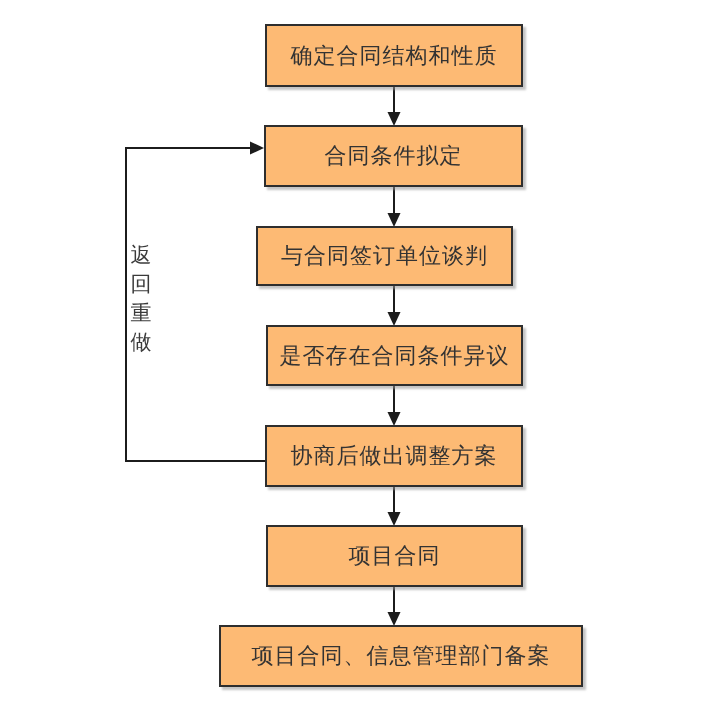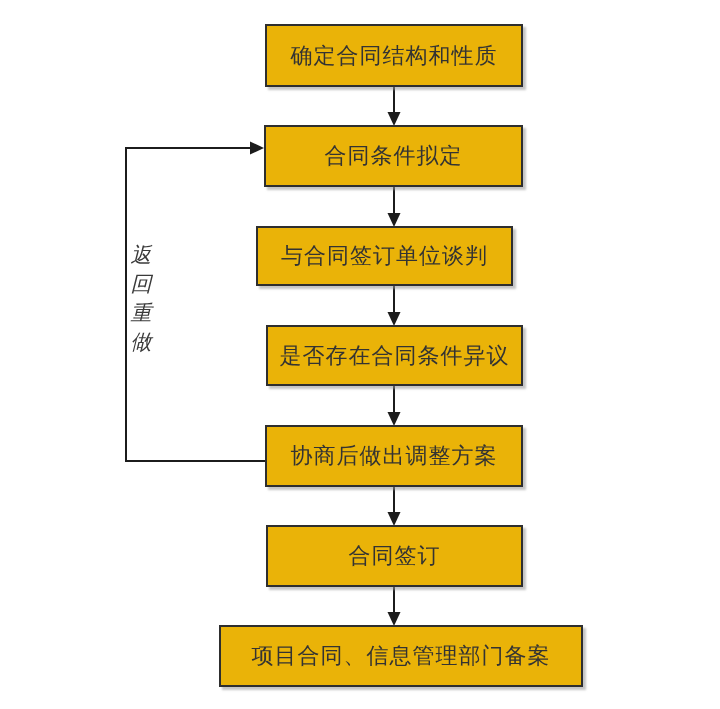--- a/index.html
+++ b/index.html
@@ -27,21 +27,21 @@
     stroke-width: 2;
     fill: none;
   }
   .ahead {
     fill: #1c1c1c;
     stroke: none;
   }
   .node {
     position: absolute;
     box-sizing: border-box;
-    background: #eab308;
+    background: #fdba74;
     border: 2px solid #2e2e2e;
     box-shadow: 3px 3px 2px rgba(150,150,150,0.55);
     display: flex;
     align-items: center;
     justify-content: center;
     text-align: center;
   }
   .node span {
     font-size: 22px;
     color: #333333;
@@ -52,21 +52,20 @@
     position: absolute;
     left: 127px;
     top: 241px;
     width: 28px;
     font-size: 21px;
     line-height: 29px;
     color: #3a3a3a;
     text-align: center;
     word-break: break-all;
     letter-spacing: 0;
-    font-style: italic;
   }
 </style>
 </head>
 <body>
 
 <div class="canvas">
 
   <svg class="connectors" width="720" height="709" viewBox="0 0 720 709" xmlns="http://www.w3.org/2000/svg">
 
     <g>
@@ -119,21 +118,21 @@
 
   <div class="node" style="left:265px; top:425px; width:258px; height:62px">
     <span>协商后做出调整方案</span>
   </div>
 
   <div class="node" style="left:266px; top:325px; width:257px; height:61px">
     <span>是否存在合同条件异议</span>
   </div>
 
   <div class="node" style="left:266px; top:525px; width:257px; height:62px">
-    <span>合同签订</span>
+    <span>项目合同</span>
   </div>
 
   <div class="node" style="left:219px; top:625px; width:364px; height:62px">
     <span>项目合同、信息管理部门备案</span>
   </div>
 
   <div class="loop-label">返回重做</div>
 
 </div>
 

